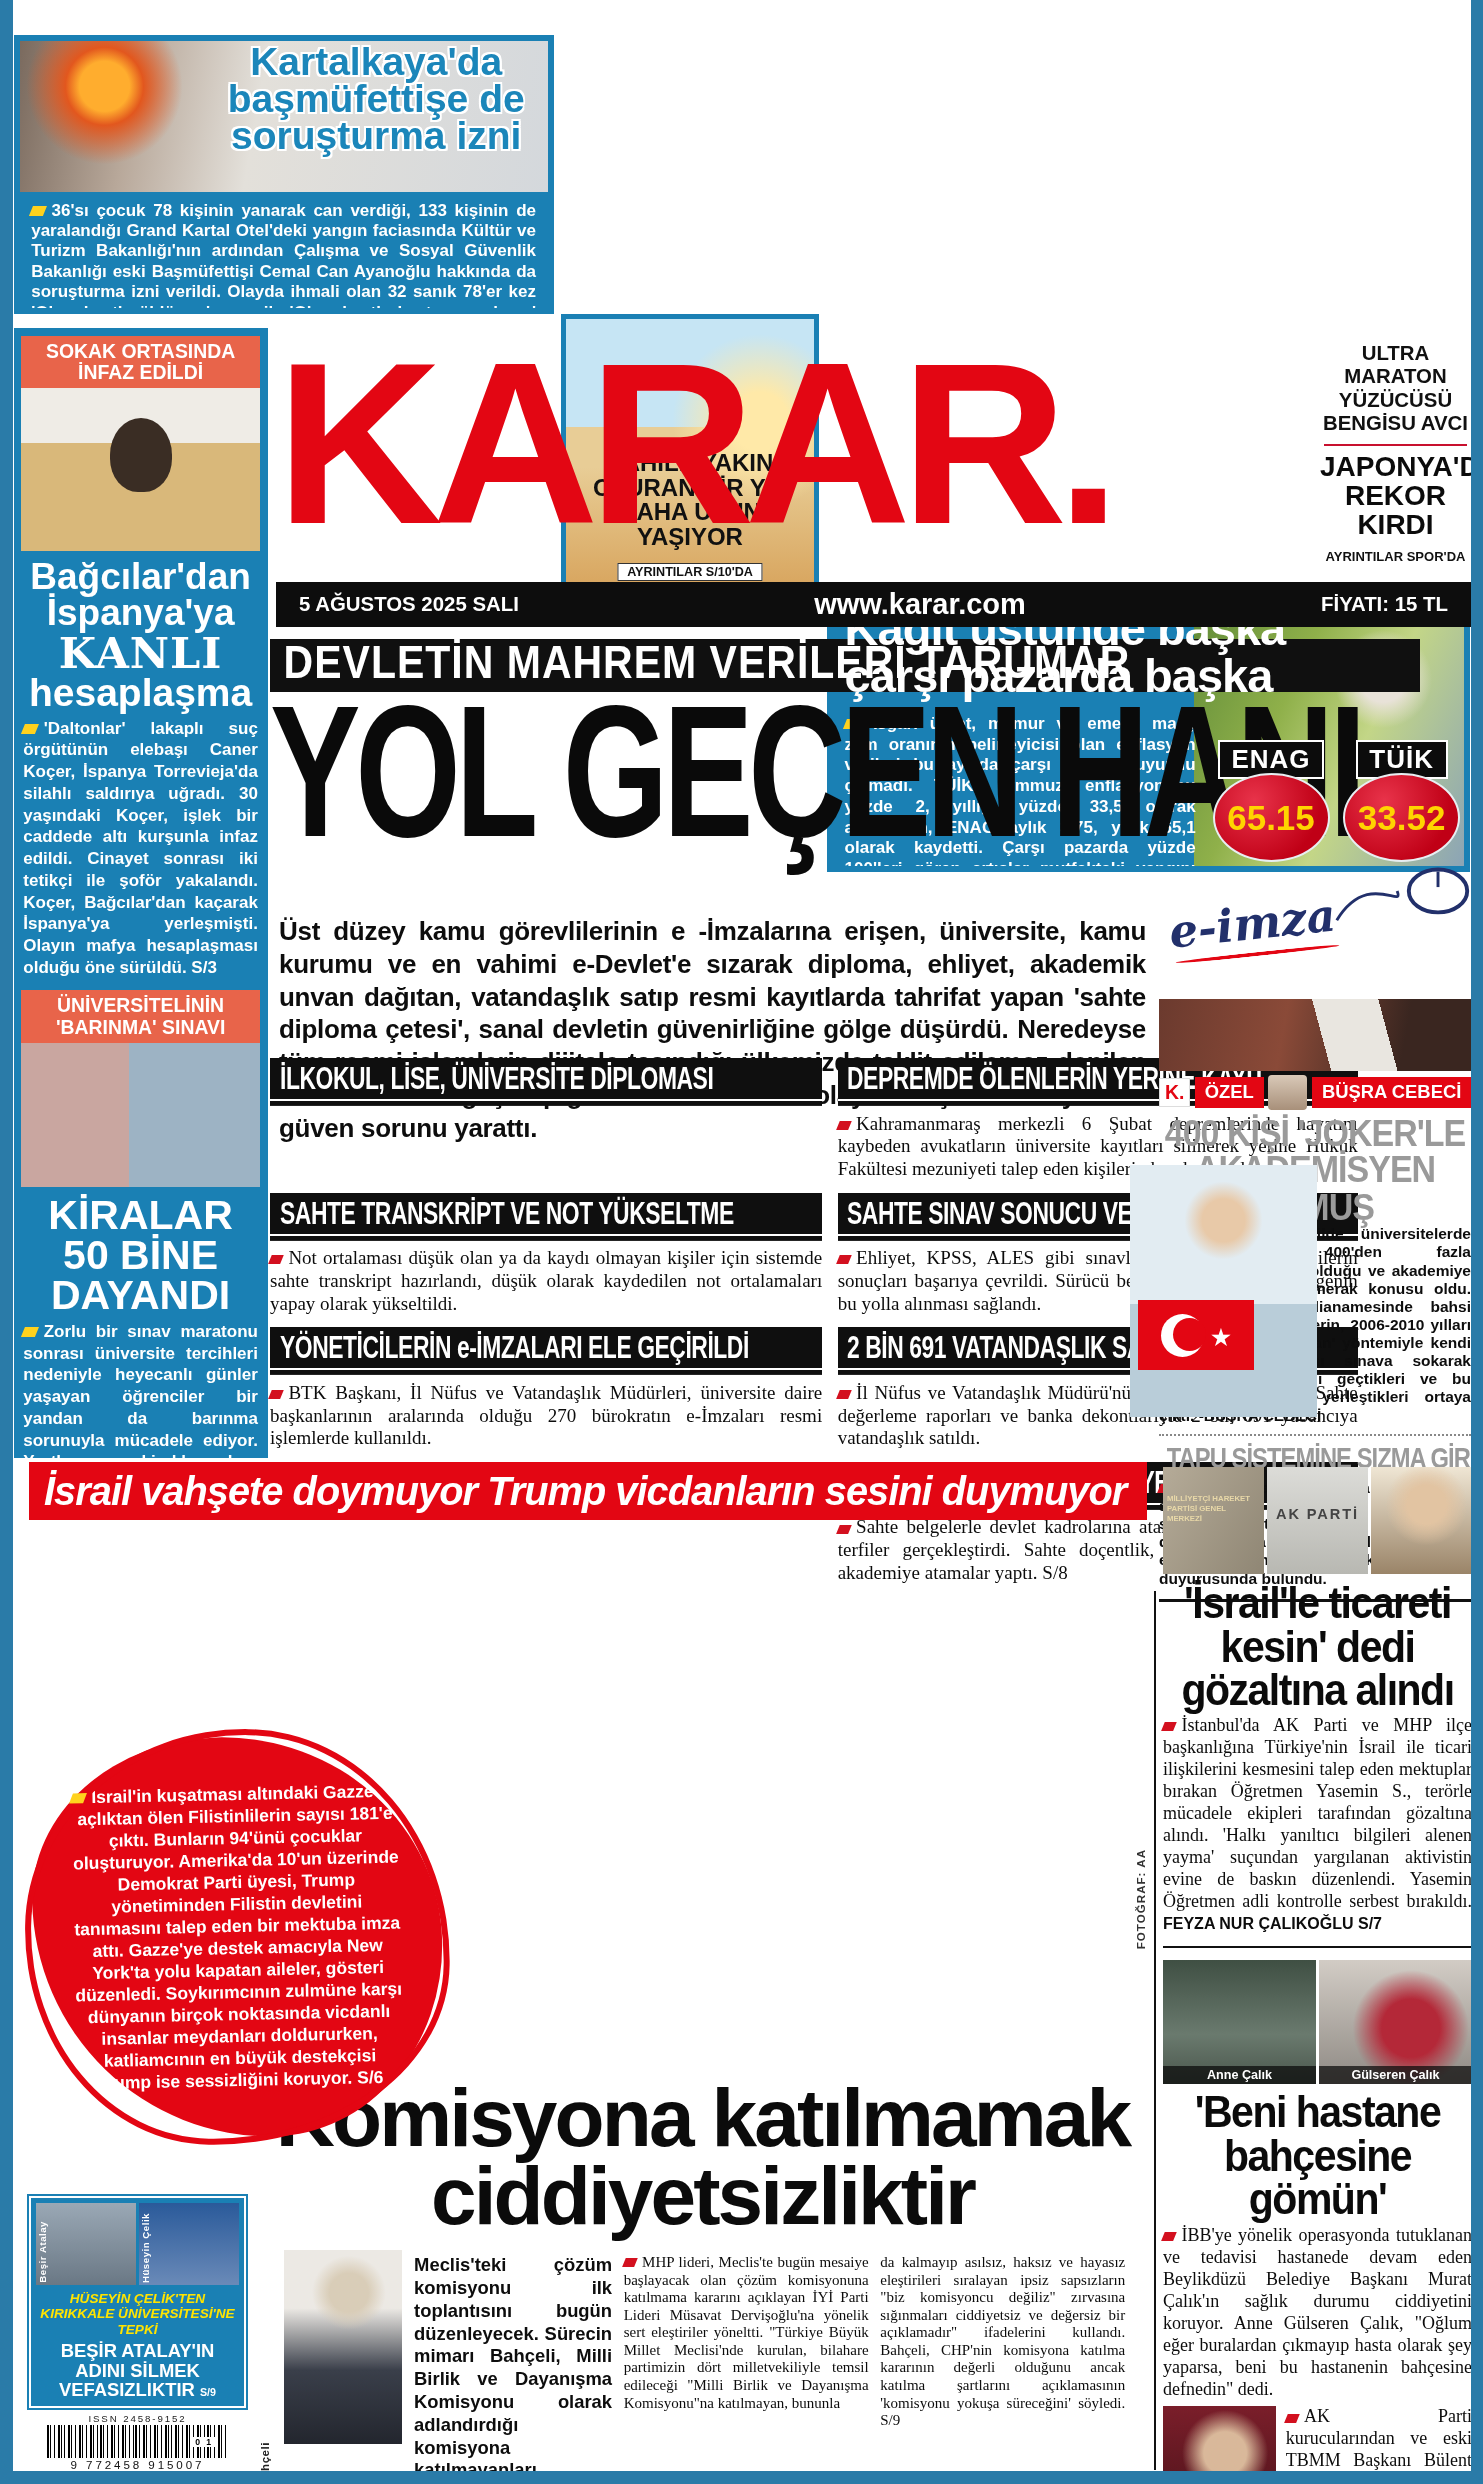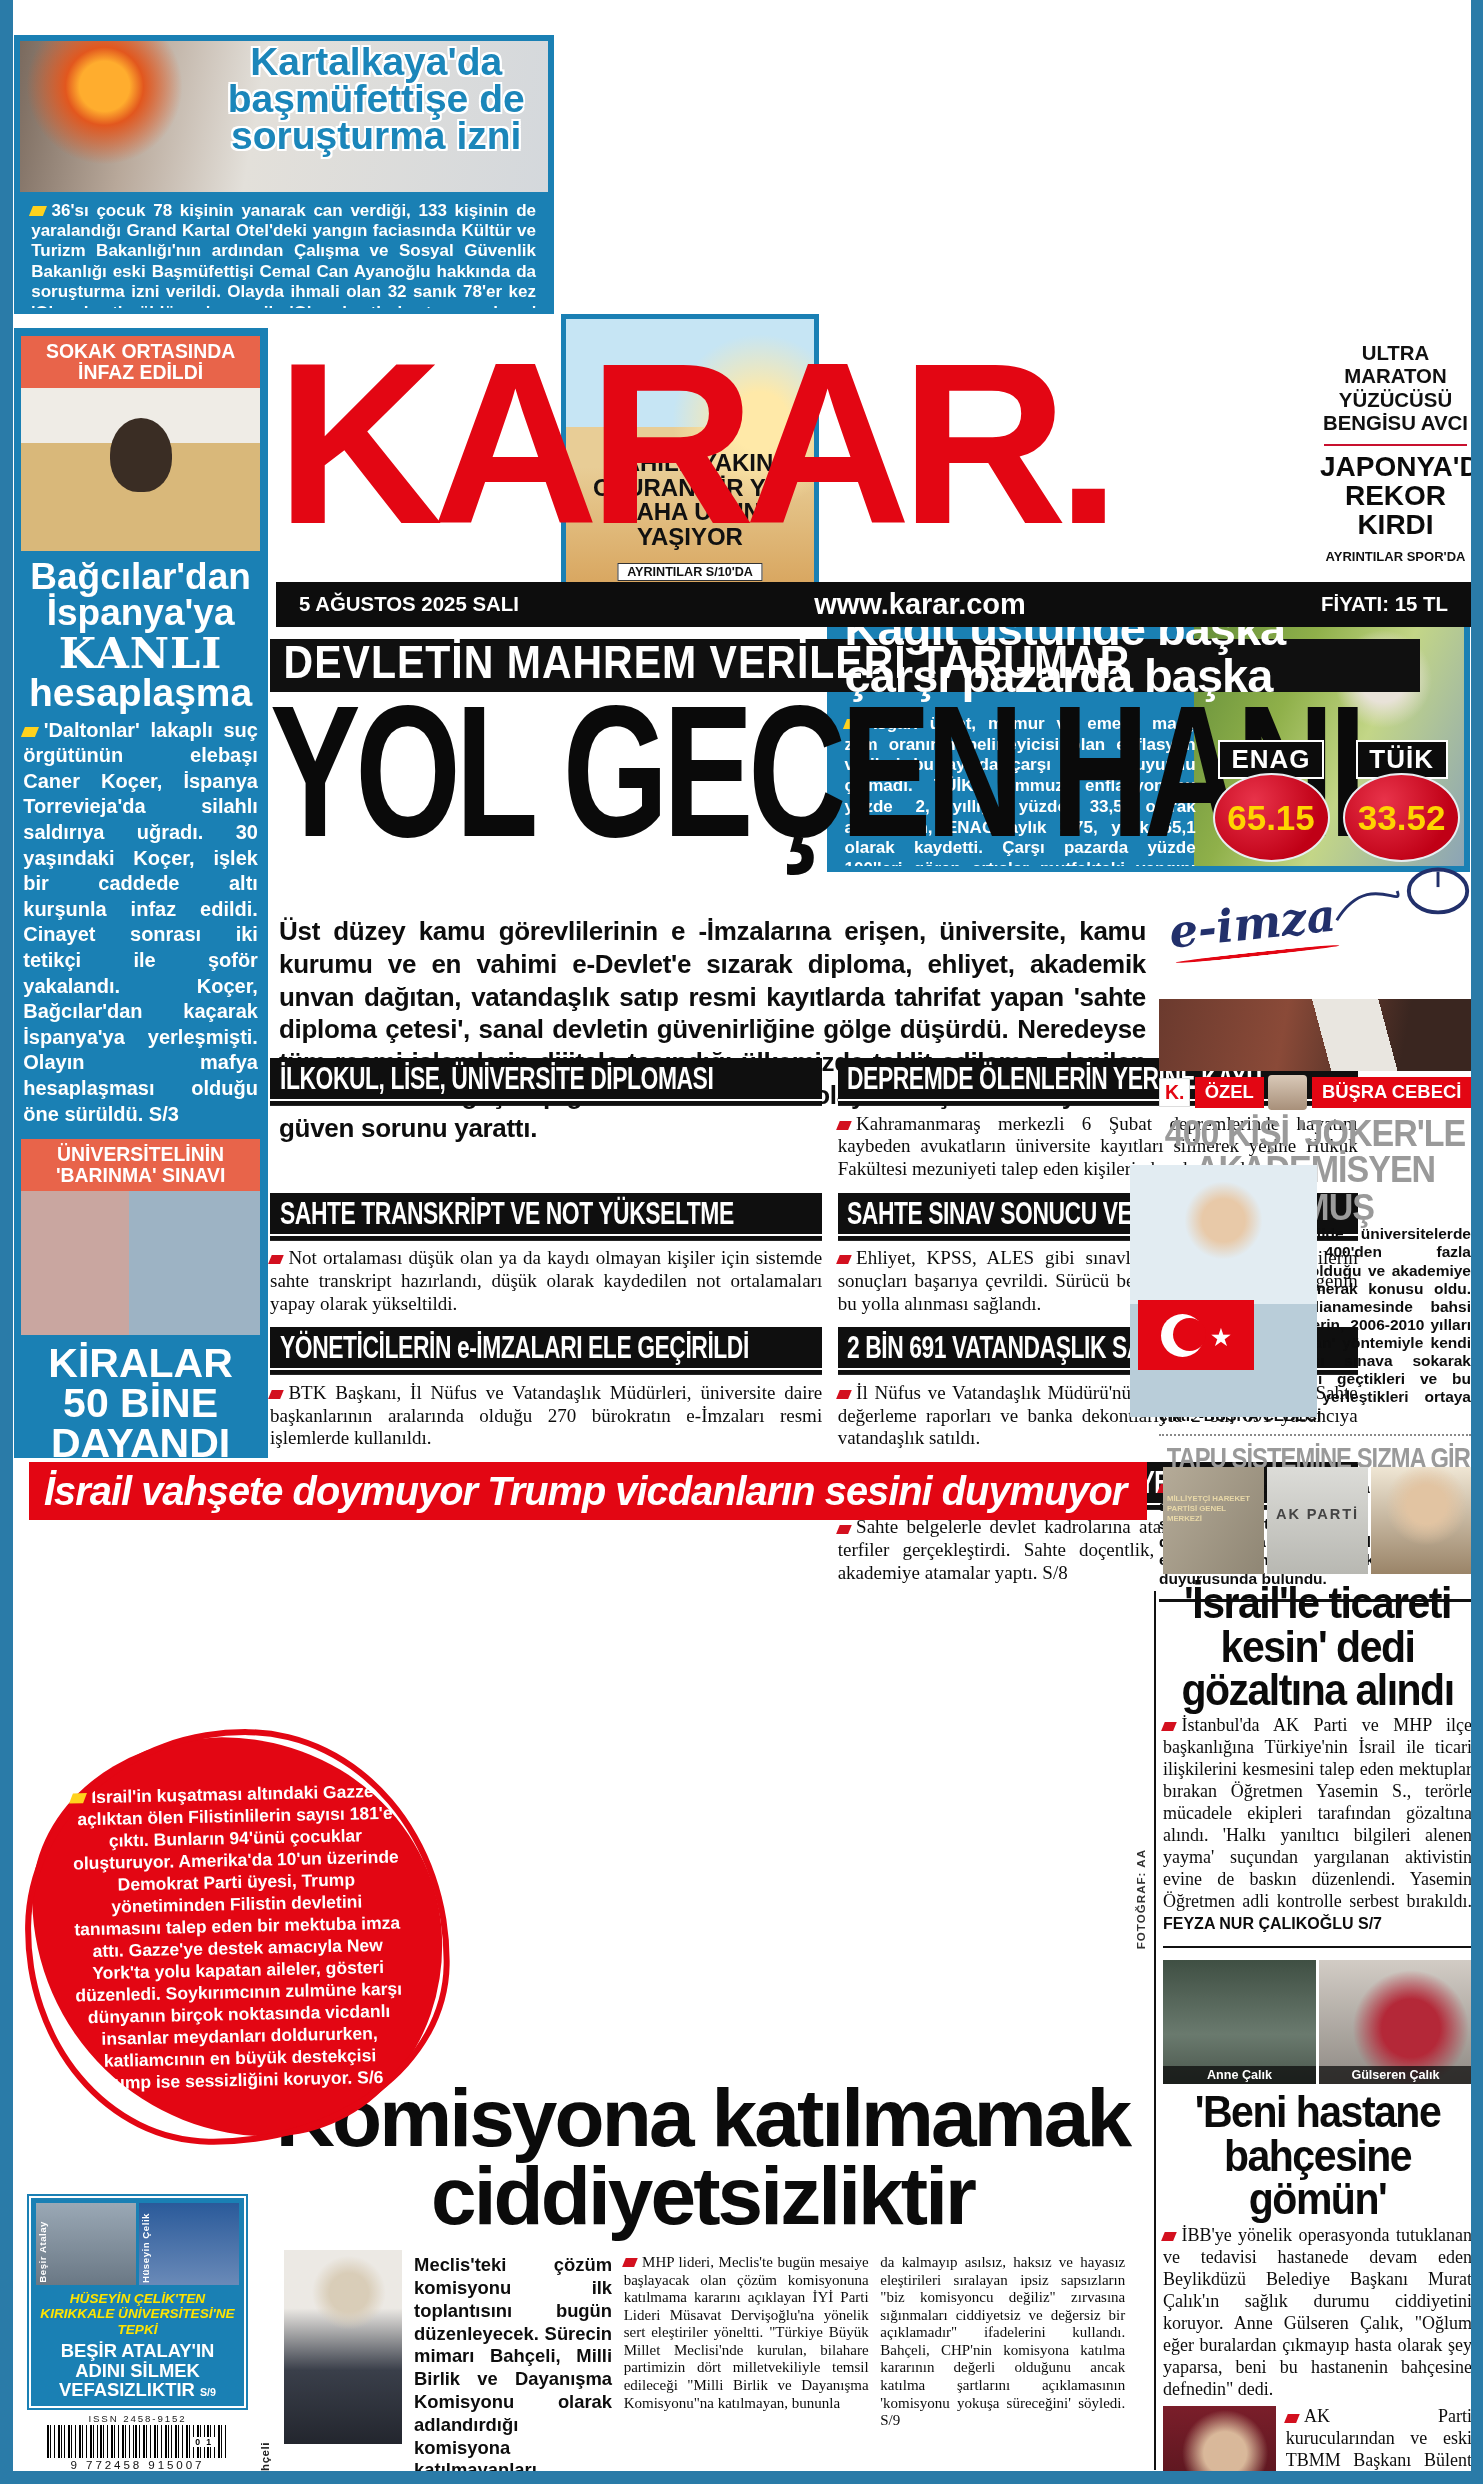--- a/index.html
+++ b/index.html
@@ -50,21 +50,21 @@
   .sbbadge{background:#e8644a;color:#fff;font-weight:800;font-size:19.4px;line-height:1.1;
       text-align:center;padding:4.9px 1.9px;}
   .sbphoto1{height:163px;background:linear-gradient(#efece6 0 34%,#d9b87a 34% 100%);}
   .sbphoto1::after{content:"";position:absolute;left:50%;top:18%;width:62px;height:74px;margin-left:-31px;
       border-radius:50% 50% 45% 45%;background:#3a2d24;}
   .sbphoto2{height:144px;background:linear-gradient(90deg,#c9a6a0 0 45%,#9db3c4 45% 100%);}
   .sbh{color:#fff;text-align:center;margin:7.8px 0 5.8px 0;line-height:.98;}
   .sbh .l1{display:block;font-size:37px;font-weight:800;}
   .sbh .serif{display:block;font-family:"DejaVu Serif","Liberation Serif",serif;font-weight:700;font-size:43px;letter-spacing:1px;}
   .sbh .l2{display:block;font-size:39px;font-weight:800;}
-  .sbbody{color:#fff;font-weight:700;font-size:20px;line-height:1.28;text-align:justify;margin:3.9px 1.9px 11.6px 1.9px;}
+  .sbbody{color:#fff;font-weight:700;font-size:17px;line-height:1.28;text-align:justify;margin:3.9px 1.9px 11.6px 1.9px;}
   
   #logo{left:276px;top:322px;width:854px;font-size:231px;font-weight:900;color:#e30613;
       letter-spacing:-10.7px;line-height:1.05;white-space:nowrap;}
   #mastbar{left:276px;top:582px;width:1195px;height:45px;background:#0d0d0d;color:#fff;
       display:flex;align-items:center;justify-content:space-between;padding:0 23px;box-sizing:border-box;z-index:4;}
   #mastbar .d{font-weight:700;font-size:20.4px;}
   #mastbar .w{font-weight:800;font-size:29px;}
   #mastbar .p{font-weight:800;font-size:20.4px;}
   #swimmer{left:1130px;top:328px;width:187px;height:252px;background:
       radial-gradient(circle at 50% 22%,#e8c9a8 0 21.3px,rgba(0,0,0,0) 39px),

